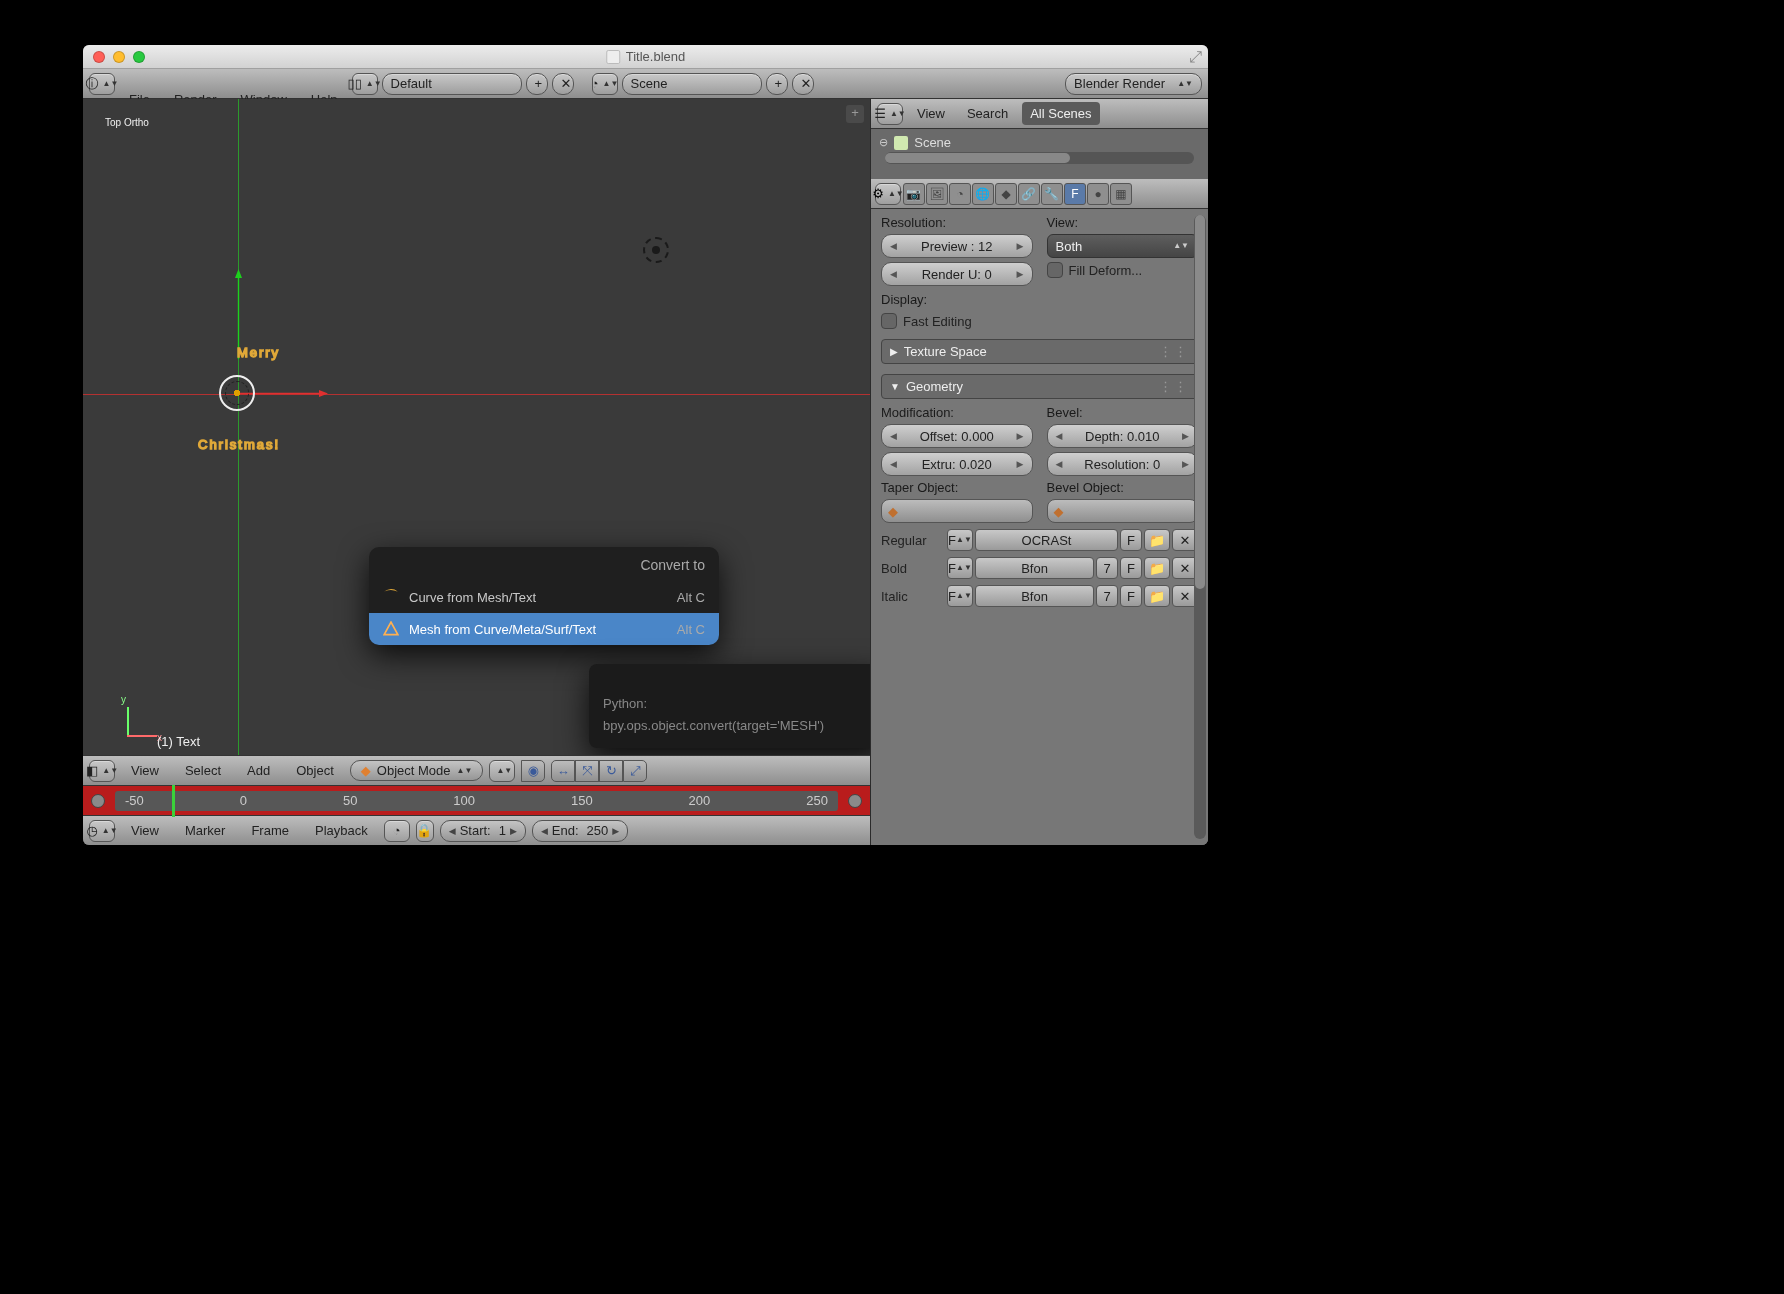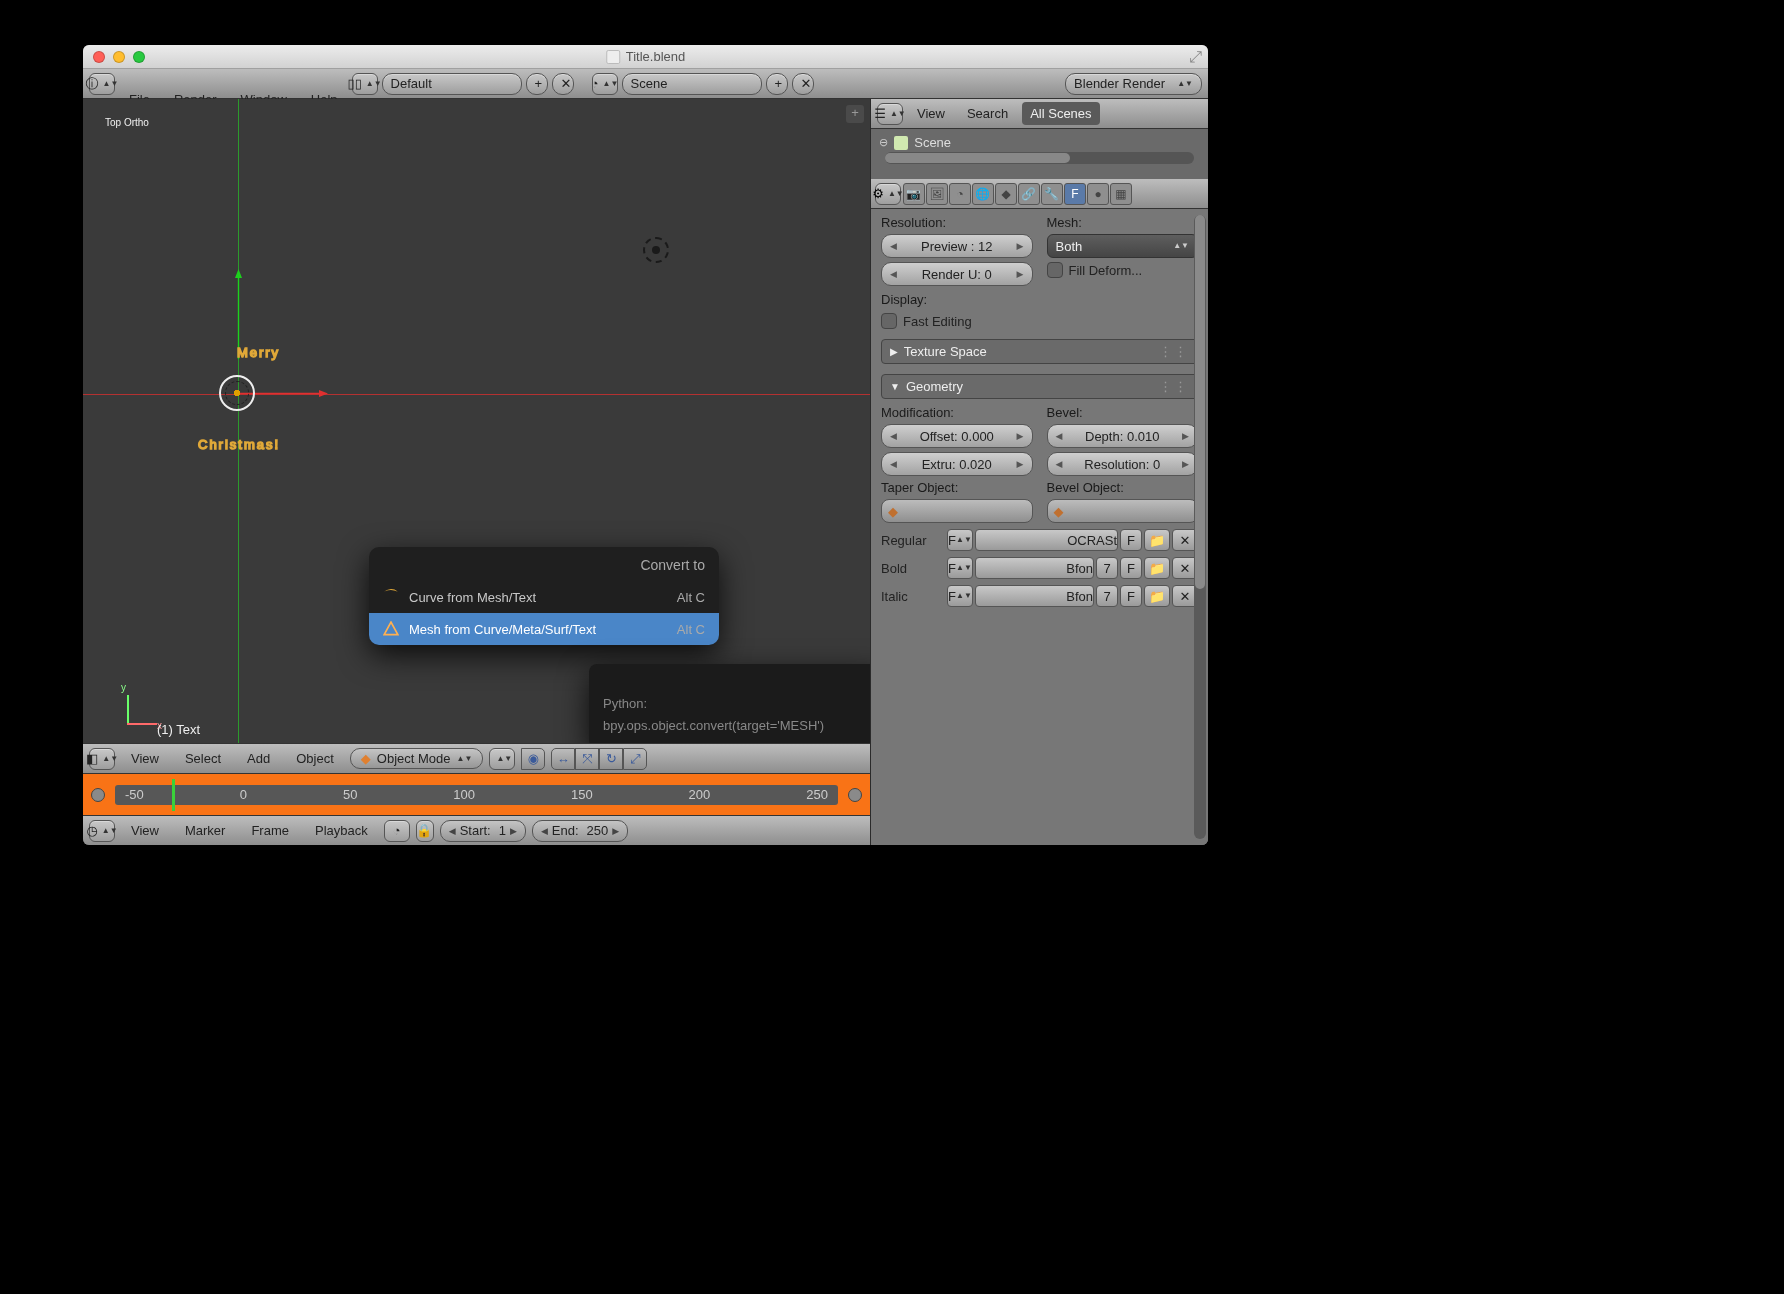--- a/index.html
+++ b/index.html
@@ -64,21 +64,21 @@
 .vpheader .menu{padding:4px 10px}
 .mode-pill{background:linear-gradient(#c4c4c4,#969696);border:1px solid #555;border-radius:10px;padding:2px 10px;display:flex;align-items:center;gap:6px}
 .mode-pill .cube{color:#e08030}
 .sphere { width:15px;height:15px;border-radius:50%;background:radial-gradient(circle at 30% 30%,#fff,#888); }
 .small-icons { display:flex; gap:0; }
 .small-icons .b{width:24px;height:22px;border:1px solid #555;background:linear-gradient(#bcbcbc,#909090);display:flex;align-items:center;justify-content:center;color:#3a5a9a}
 .small-icons .b:first-child{border-radius:5px 0 0 5px}
 .small-icons .b:last-child{border-radius:0 5px 5px 0}
 
 
-.timeline-area{height:42px;background:#f97316;display:flex;align-items:center;padding:0 8px;gap:10px;color:#ddd;border-top:1px solid #333;position:relative}
+.timeline-area{height:30px;background:#b91c1c;display:flex;align-items:center;padding:0 8px;gap:10px;color:#ddd;border-top:1px solid #333;position:relative}
 .timeline-track{flex:1;height:20px;background:#575757;border-radius:3px;position:relative;display:flex;align-items:center;justify-content:space-between;padding:0 10px;font-size:12px;color:#ccc}
 .timeline-track:before{content:"";position:absolute;left:57px;top:-6px;bottom:-6px;width:3px;background:#3ad23a}
 .timeline-area .knob{width:14px;height:14px;border-radius:50%;background:#8a8a8a;border:1px solid #444}
 
 .timeline-header { height:30px; background:linear-gradient(#bdbdbd,#8e8e8e); border-top:1px solid #333; display:flex; align-items:center; padding:0 6px; gap:6px; color:#222; }
 .timeline-header .menu{padding:4px 10px}
 .numfield { background:linear-gradient(#c4c4c4,#969696); border:1px solid #555; border-radius:10px; height:22px; display:flex; align-items:center; padding:0 8px; gap:4px; }
 .numfield .ar{font-size:9px;color:#444}
 .lock{width:18px}
 
@@ -113,21 +113,21 @@
 .panel-hdr .grip{margin-left:auto;color:#999;letter-spacing:2px}
 .objdd{background:linear-gradient(#bcbcbc,#8f8f8f);border:1px solid #555;border-radius:8px;height:24px;display:flex;align-items:center;padding:0 6px;gap:4px}
 .objdd .cube{color:#c07030}
 
 
 .fontrow{display:flex;align-items:center;gap:6px}
 .fontrow .lbl2{width:60px}
 .fontselect{flex:1;display:flex;align-items:center;gap:2px}
 .fbtn{height:22px;border:1px solid #555;background:linear-gradient(#c8c8c8,#9a9a9a);display:flex;align-items:center;justify-content:center;border-radius:4px}
 .fbtn.icon{width:26px}
-.fbtn.name{flex:1;padding:0 0;justify-content:flex-end}
+.fbtn.name{flex:1;padding:0 18px;justify-content:center}
 .fbtn.num{width:22px}
 .vscroll{position:absolute;right:2px;top:6px;bottom:6px;width:12px;background:#5a5a5a;border-radius:6px}
 .vscroll .th{position:absolute;left:1px;right:1px;top:0;height:60%;background:#8a8a8a;border-radius:6px}
 
 </style>
 </head>
 <body>
 
 <div class="window">
 
@@ -328,21 +328,21 @@
                 <span><span>Preview :</span> <span>12</span></span>
                 <span class="ar">▶</span>
               </div>
             <div class="val-pill">
                 <span class="ar">◀</span>
                 <span><span>Render U:</span> <span>0</span></span>
                 <span class="ar">▶</span>
               </div>
           </div>
           <div class="col">
-            <div class="lbl">Mesh:</div>
+            <div class="lbl">View:</div>
             <div class="dd">
                 <span>Both</span>
                 <span class="chev" style="color:#ccc">▲▼</span>
               </div>
             <div class="chk">
                 <span class="box"></span>
                 <span>Fill Deform...</span>
               </div>
           </div>
         </div>

